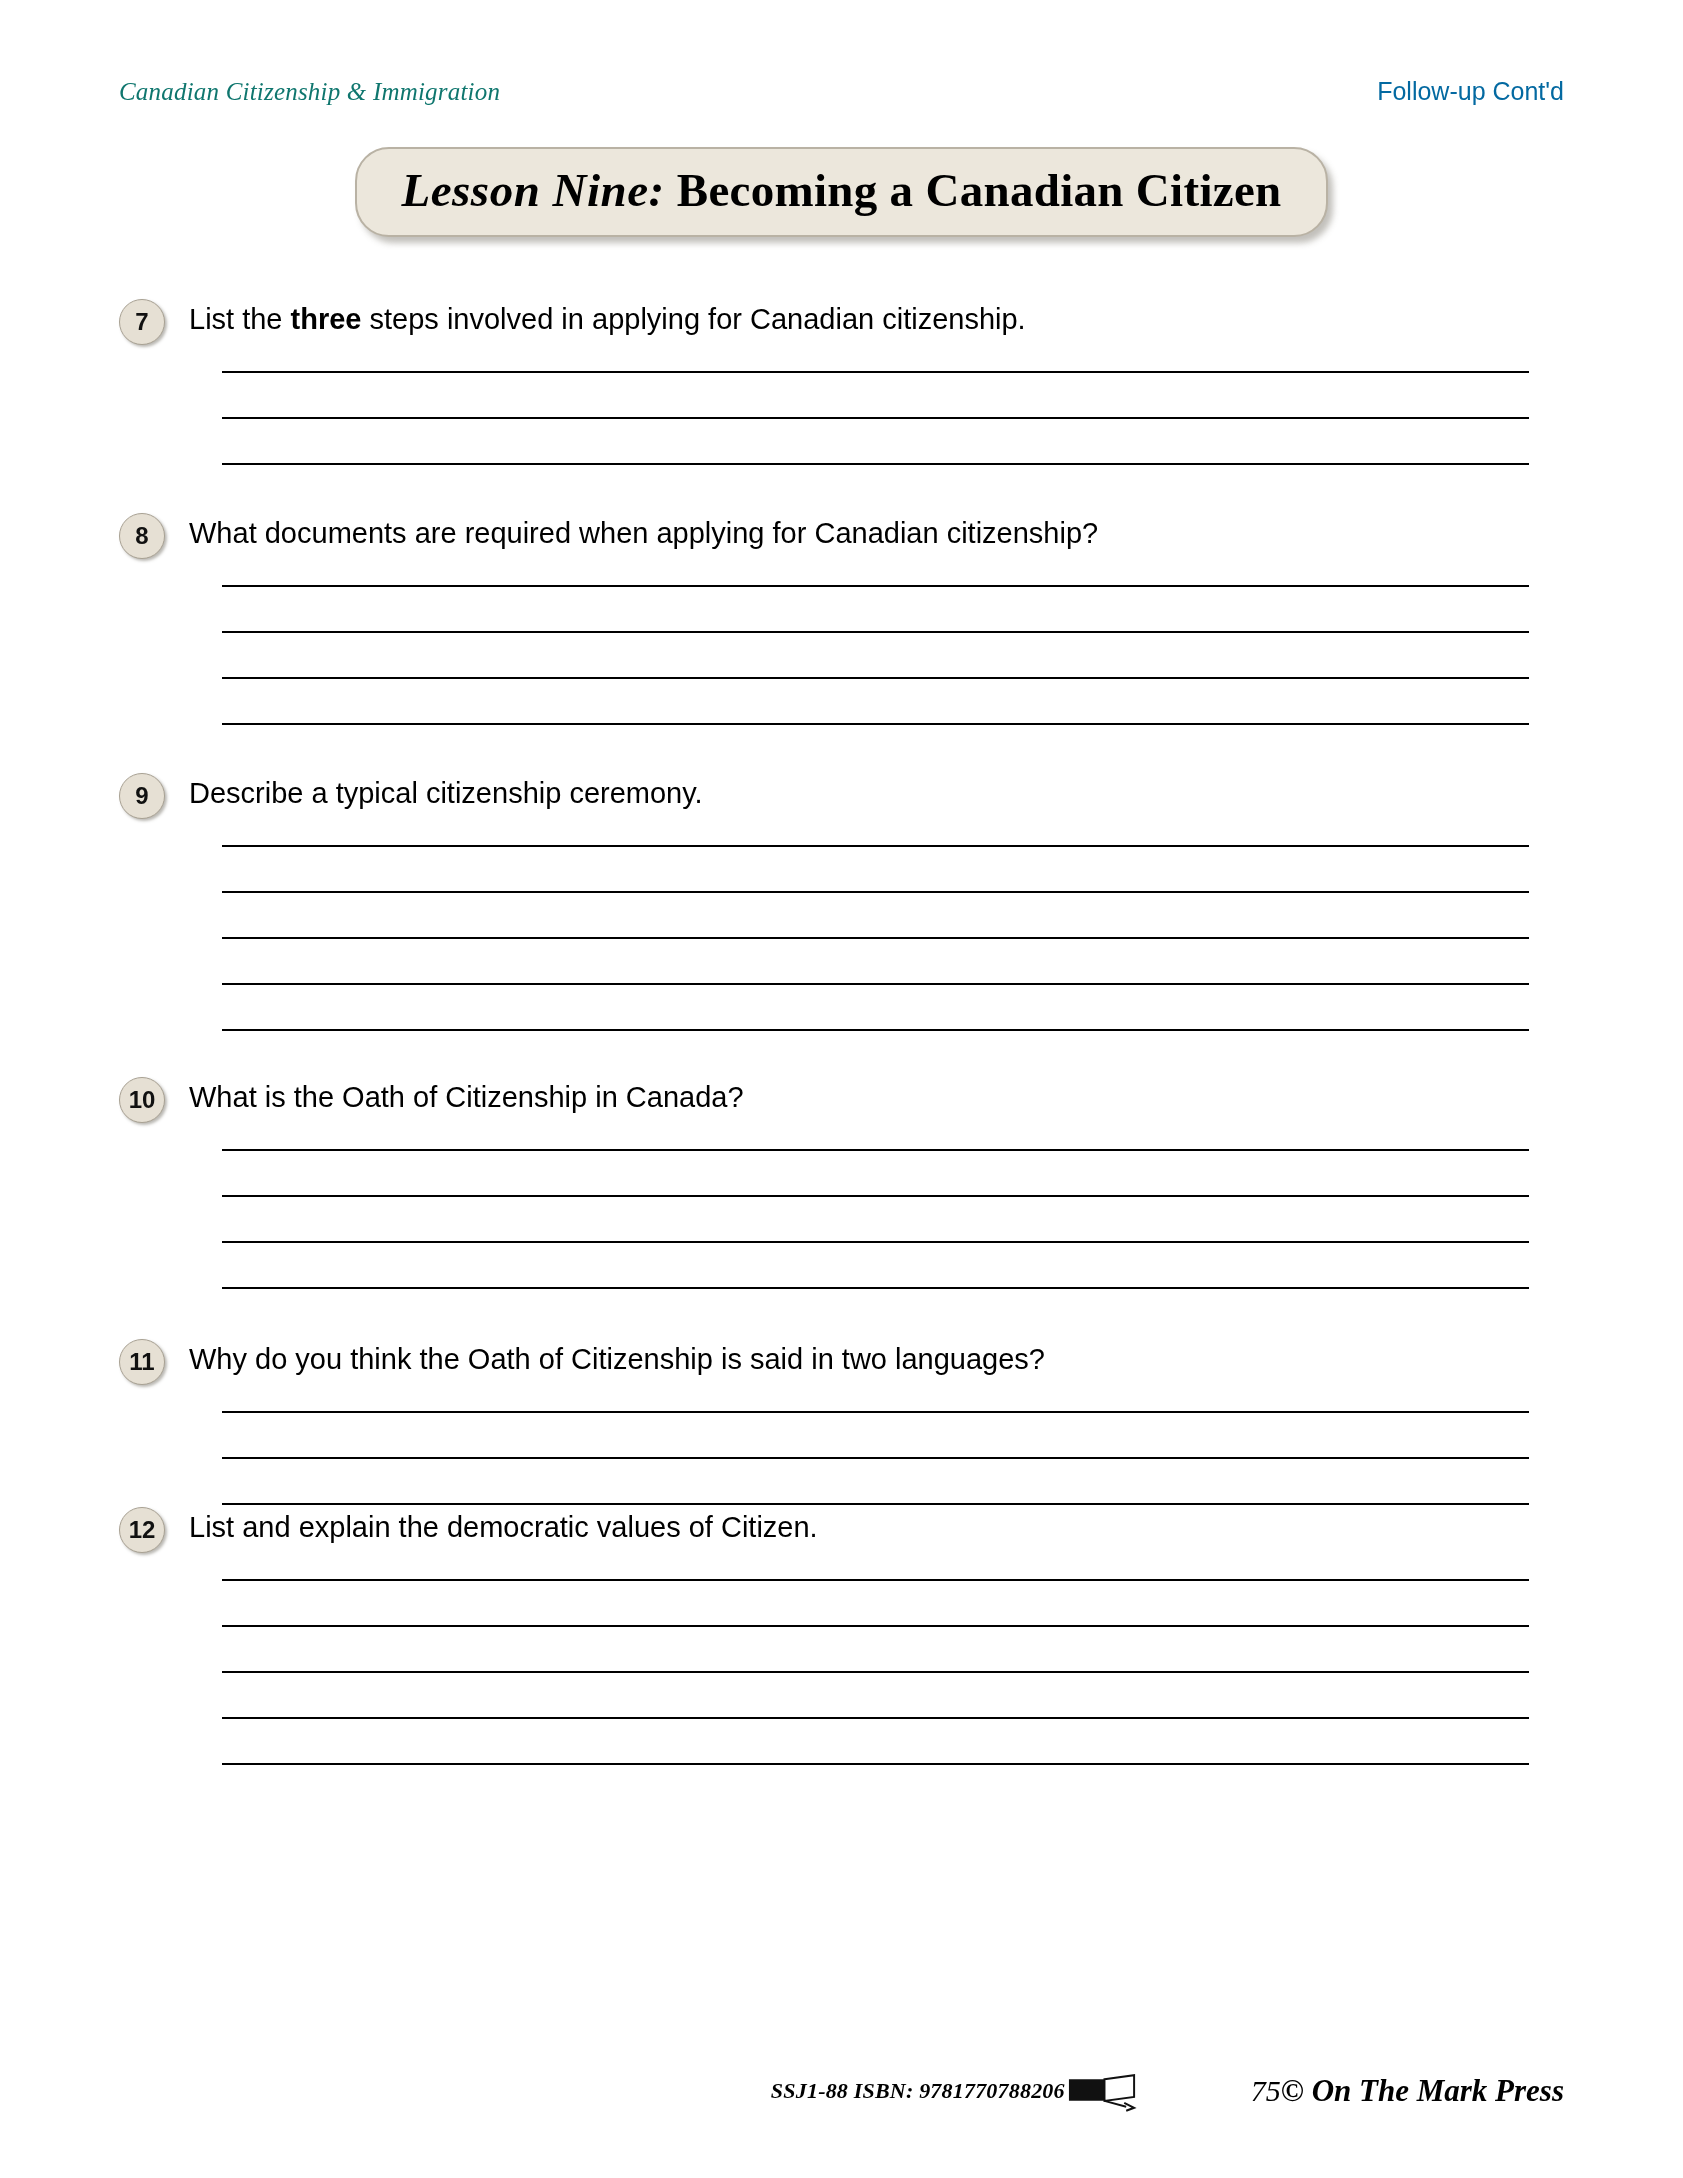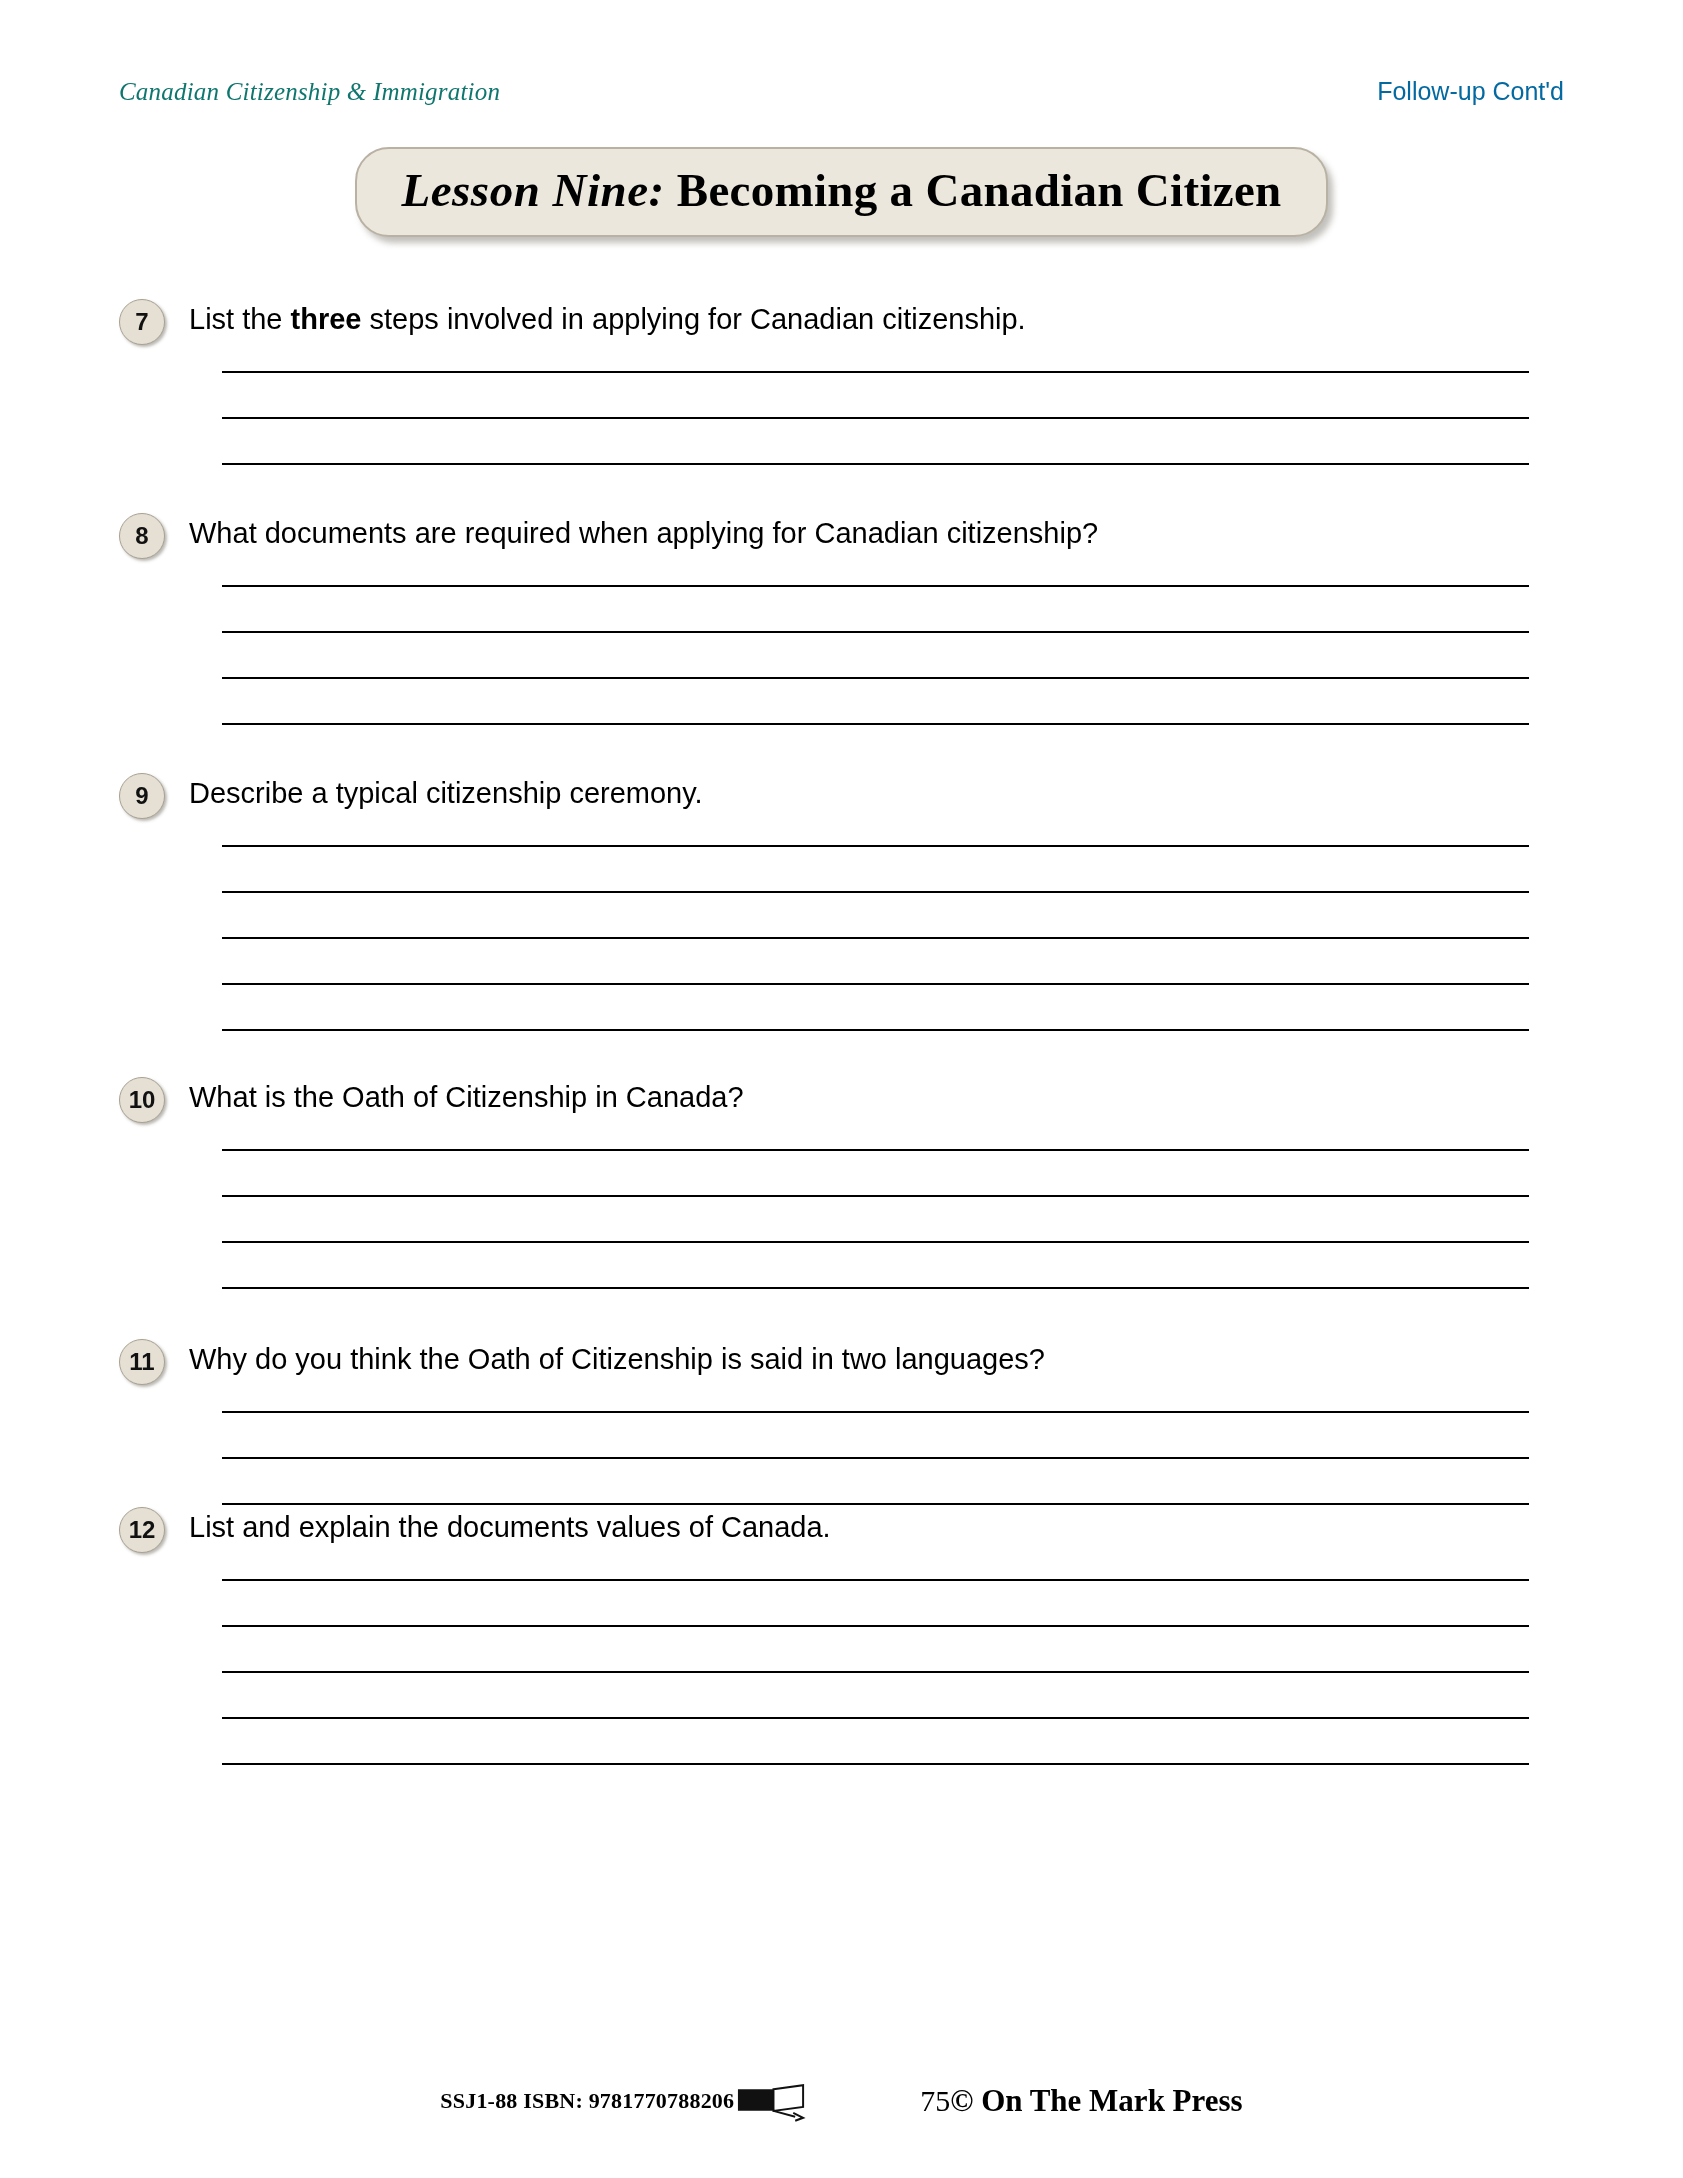--- a/index.html
+++ b/index.html
@@ -122,26 +122,27 @@
     height: 0;
     border-bottom: 2px solid #000;
     width: 1307px;
     margin-bottom: 44px;
   }
   .line:last-child { margin-bottom: 0; }
 
   
   .footer {
     position: absolute;
-    bottom: 53px;
+    bottom: 63px;
     left: 119px;
     right: 119px;
     display: flex;
     align-items: center;
-    justify-content: center;
+    justify-content: flex-end;
+    font-style: italic;
   }
   .footer-left {
     font-family: "Liberation Serif", serif;
     font-weight: bold;
     font-size: 22px;
     letter-spacing: 0.2px;
   }
   .footer-center-group {
     display: flex;
     align-items: center;
@@ -234,21 +235,21 @@
         </div>
         <div class="lines">
           <div class="line"></div>
           <div class="line"></div>
           <div class="line"></div>
         </div>
       </div>
       <div class="qblock" style="margin-bottom: 16px;">
         <div class="qhead">
           <div class="qnum">12</div>
-          <div class="qtext"><span>List and explain the documents values of Canada.</span><b></b><span></span></div>
+          <div class="qtext"><span>List and explain the democratic values of Citizen.</span><b></b><span></span></div>
         </div>
         <div class="lines">
           <div class="line"></div>
           <div class="line"></div>
           <div class="line"></div>
           <div class="line"></div>
           <div class="line"></div>
         </div>
       </div>
     </div>

